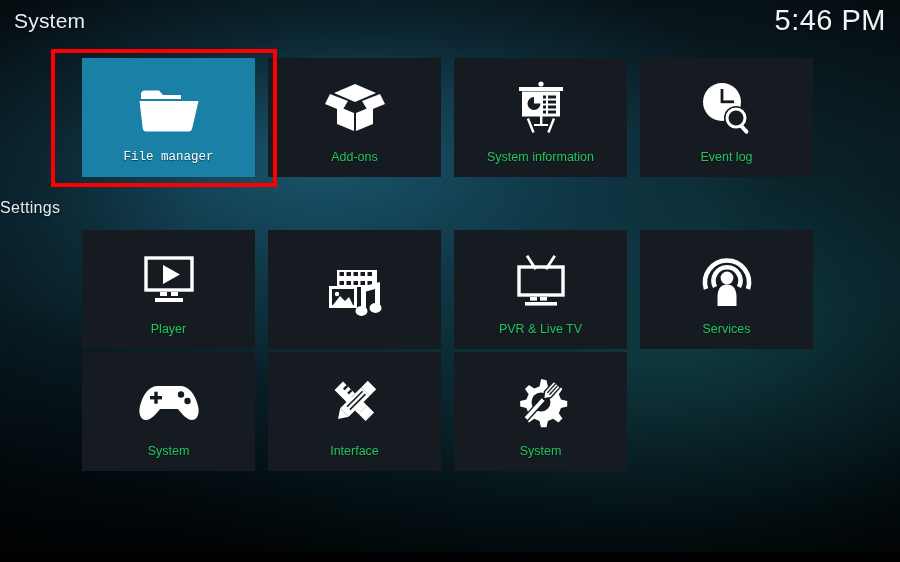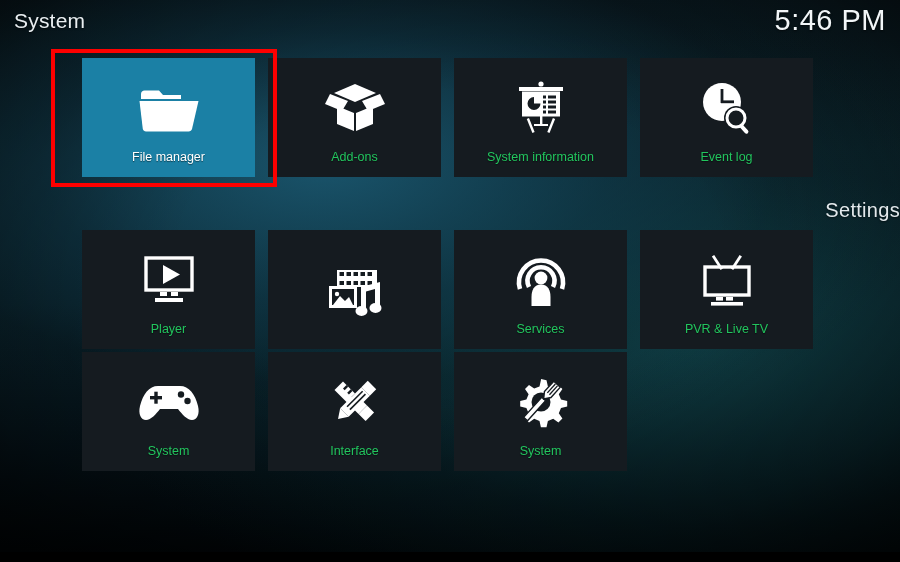--- a/index.html
+++ b/index.html
@@ -67,26 +67,26 @@
     width: 100%;
     padding-top: 6px;
   }
   .tile .icon-wrap svg { display: block; }
   .tile .tile-label {
     font-size: 12.5px; color: #22c55e;
     padding-bottom: 12px; text-align: center;
     line-height: 1.1; width: 100%;
     text-shadow: 0 1px 1px rgba(0,0,0,.5);
   }
-  .tile.selected .tile-label { color: #ffffff; }
+  .tile.selected .tile-label { color: #ffffff; font-family: Liberation Mono, monospace; }
 
   
   .section-heading {
     position: absolute; left: 0; right: 0; top: 199px;
-    text-align: right; font-size: 20px; color: #e3e9ec;
+    text-align: left; font-size: 16px; color: #e3e9ec;
     z-index: 3; letter-spacing: .3px;
     text-shadow: 0 1px 2px rgba(0,0,0,.5);
   }
 
   
   .annotation-box {
     position: absolute;
     left: 51px; top: 49px;
     width: 226px; height: 138px;
     border: 4px solid #fe0000;
@@ -205,42 +205,42 @@
           <path fill="#ffffff" d="M10 38 L17 29 L22 34 L26 30 L30 38 Z"></path>
           <path fill="#ffffff" d="M38 20 L57 15 L57 41 L52 41 L52 22 L43 24.5 L43 44 L38 44 Z"></path>
           <ellipse cx="38.5" cy="44" rx="6" ry="5" fill="#ffffff"></ellipse>
           <ellipse cx="52.5" cy="41" rx="6" ry="5" fill="#ffffff"></ellipse>
         </svg>
       </div>
     </div>
 
     <div class="tile">
       <div class="icon-wrap">
-        <svg width="58" height="54" viewBox="0 0 58 54">
-          <path d="M8 36 A22 22 0 1 1 50 36" fill="none" stroke="#ffffff" stroke-width="4.6"></path>
-          <path d="M17 34 A13.5 13.5 0 1 1 41 34" fill="none" stroke="#ffffff" stroke-width="4.6"></path>
-          <circle cx="29" cy="25" r="6.4" fill="#ffffff"></circle>
-          <path fill="#ffffff" d="M29 31.5 c-7 0 -9.5 6 -9.5 12.5 l0 9 l19 0 l0 -9 c0 -6.5 -2.5 -12.5 -9.5 -12.5 Z"></path>
-        </svg>
-      </div>
-      <div class="tile-label">Services</div>
-    </div>
-
-    <div class="tile">
-      <div class="icon-wrap">
         <svg width="62" height="52" viewBox="0 0 62 52">
           <rect x="20" y="0.5" width="2.8" height="16" fill="#ffffff" transform="rotate(-33 21.4 8.5)"></rect>
           <rect x="39" y="0.5" width="2.8" height="16" fill="#ffffff" transform="rotate(33 40.4 8.5)"></rect>
           <rect x="9" y="13" width="44" height="28" fill="none" stroke="#ffffff" stroke-width="3.4"></rect>
           <rect x="20" y="43" width="7" height="3.6" fill="#ffffff"></rect>
           <rect x="30" y="43" width="7" height="3.6" fill="#ffffff"></rect>
           <rect x="15" y="48" width="32" height="3.6" fill="#ffffff"></rect>
         </svg>
       </div>
       <div class="tile-label">PVR &amp; Live TV</div>
+    </div>
+
+    <div class="tile">
+      <div class="icon-wrap">
+        <svg width="58" height="54" viewBox="0 0 58 54">
+          <path d="M8 36 A22 22 0 1 1 50 36" fill="none" stroke="#ffffff" stroke-width="4.6"></path>
+          <path d="M17 34 A13.5 13.5 0 1 1 41 34" fill="none" stroke="#ffffff" stroke-width="4.6"></path>
+          <circle cx="29" cy="25" r="6.4" fill="#ffffff"></circle>
+          <path fill="#ffffff" d="M29 31.5 c-7 0 -9.5 6 -9.5 12.5 l0 9 l19 0 l0 -9 c0 -6.5 -2.5 -12.5 -9.5 -12.5 Z"></path>
+        </svg>
+      </div>
+      <div class="tile-label">Services</div>
     </div>
   </div>
 
   <div class="row" id="row-three">
 
     <div class="tile">
       <div class="icon-wrap">
         <svg width="64" height="44" viewBox="0 0 64 44">
           <path fill="#ffffff" d="M21 6 L43 6 C52 6 58 14 61 26 C63 34 60 40 55 40 C50 40 45 34 41 29 L23 29 C19 34 14 40 9 40 C4 40 1 34 3 26 C6 14 12 6 21 6 Z"></path>
           <rect x="13" y="16" width="12" height="3.4" fill="#151b20"></rect>

